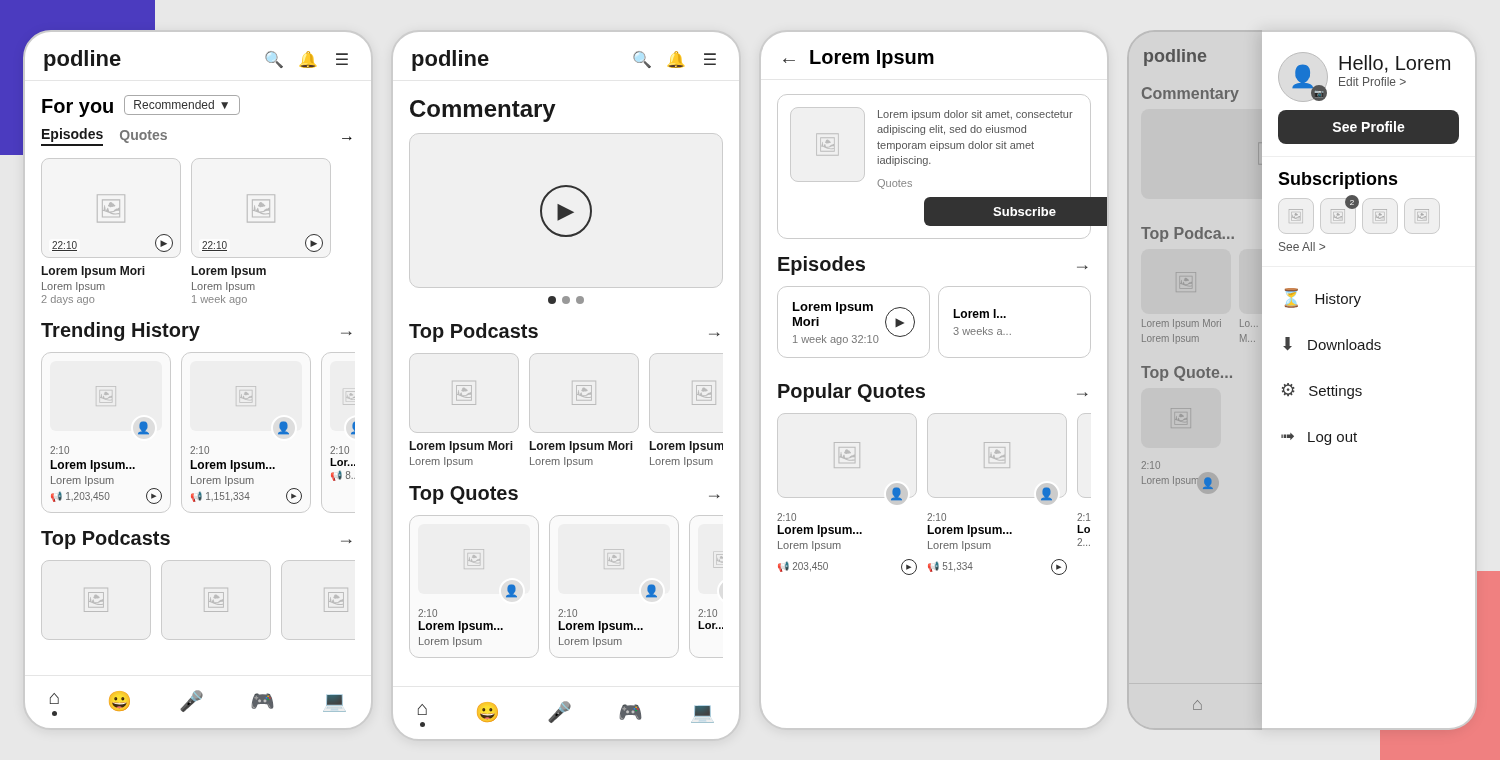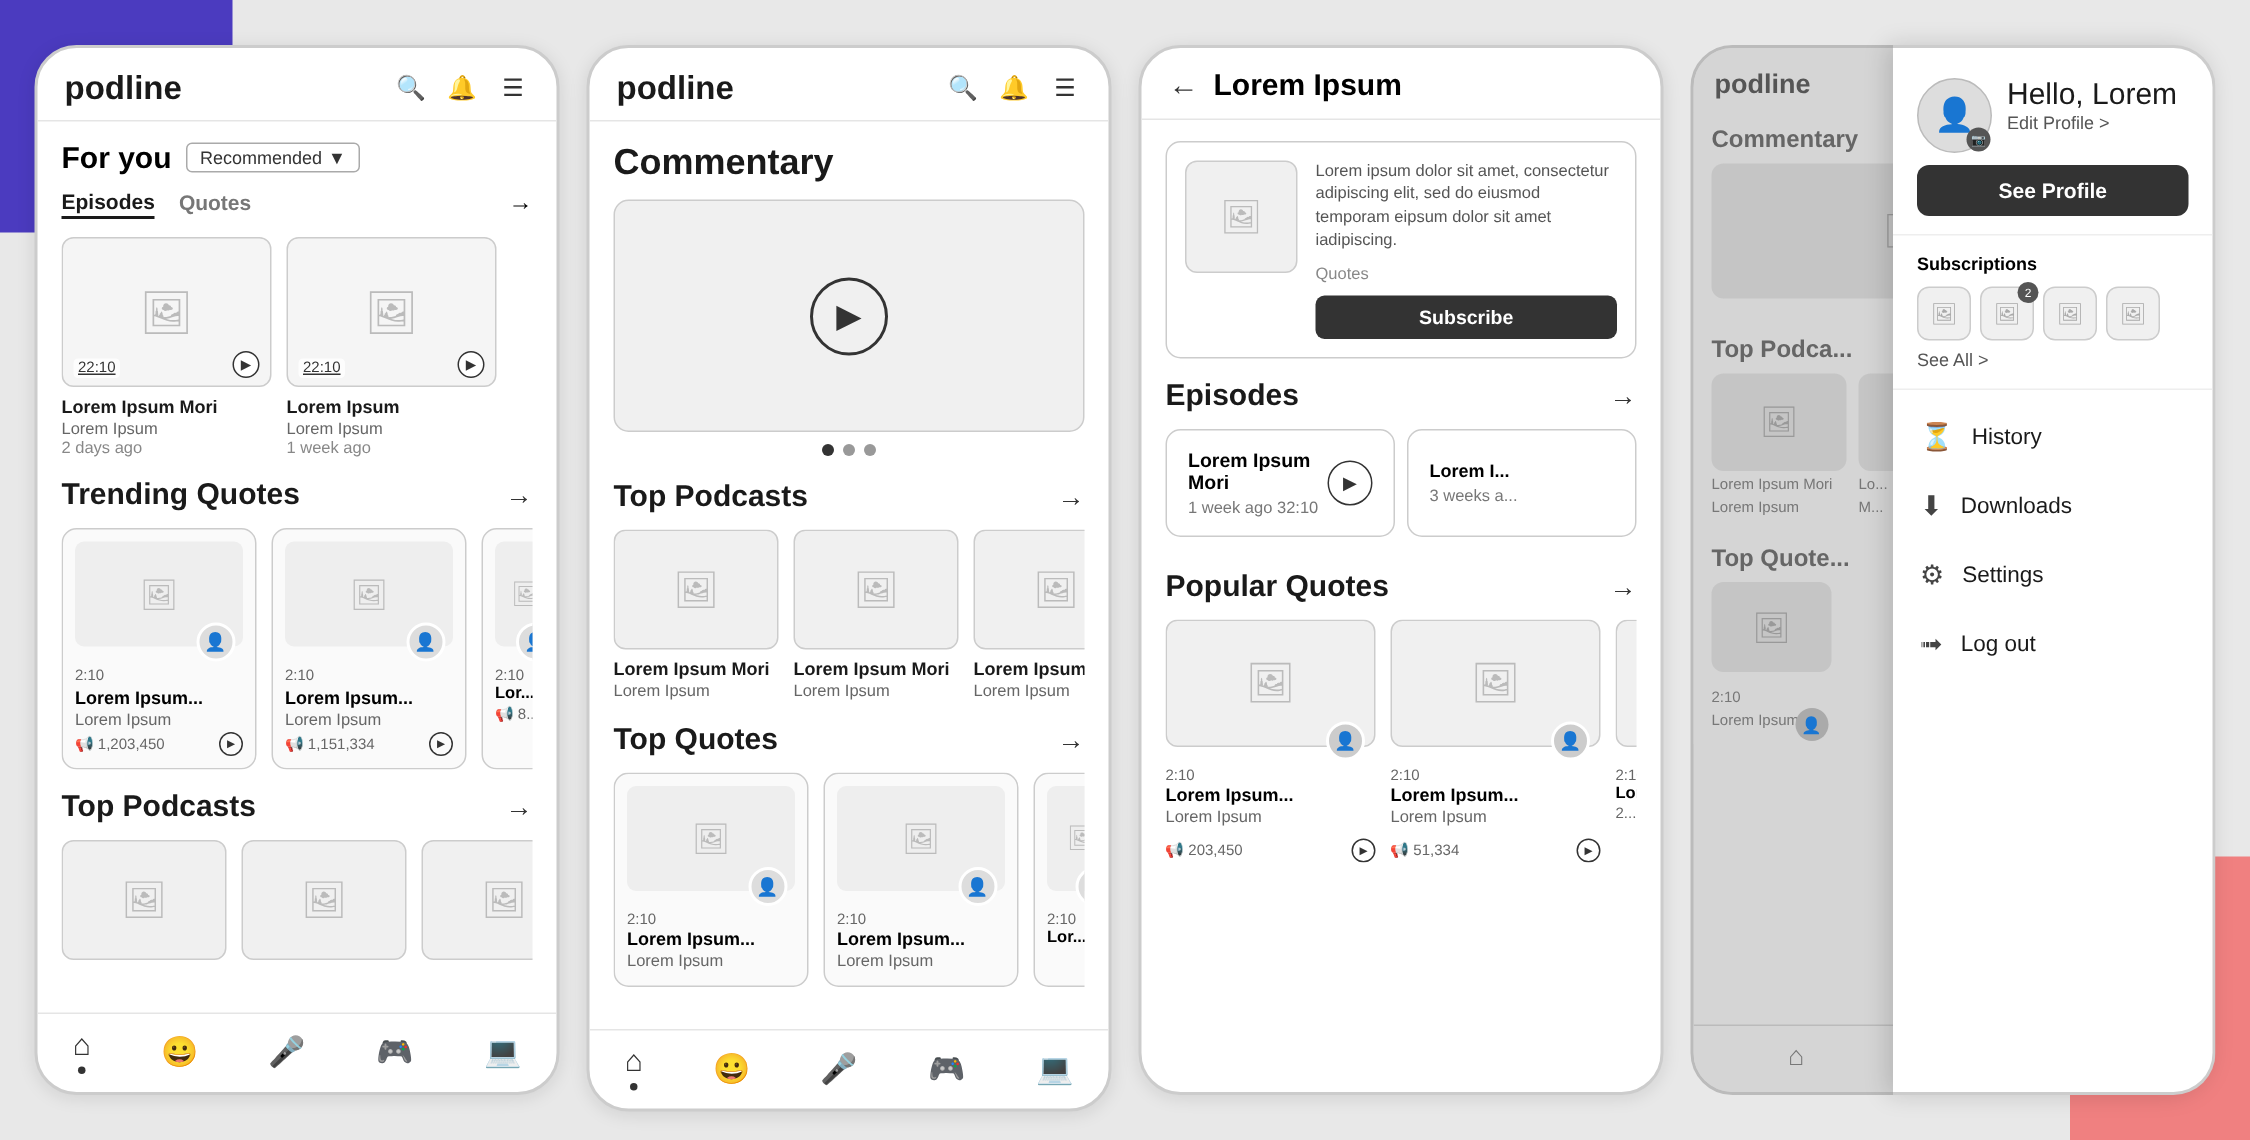--- a/index.html
+++ b/index.html
@@ -452,20 +452,21 @@
     .subscribe-btn {
       background: #333;
       color: #fff;
       border: none;
       border-radius: 6px;
       padding: 7px 18px;
       font-size: 13px;
       font-weight: 600;
       cursor: pointer;
       width: 100%;
+      margin-left: 47px;
     }
 
     .episode-list-item {
       border: 1.5px solid #ccc;
       border-radius: 10px;
       padding: 12px 14px;
       display: flex;
       align-items: center;
       justify-content: space-between;
       margin-bottom: 8px;
@@ -630,21 +631,21 @@
       padding: 9px;
       font-size: 14px;
       font-weight: 600;
       cursor: pointer;
     }
     .subscriptions-section {
       padding: 12px 16px;
       border-bottom: 1px solid #eee;
     }
     .subscriptions-title {
-      font-size: 12px;
+      font-size: 18px;
       font-weight: 600;
       margin-bottom: 8px;
     }
     .subs-icons-row {
       display: flex;
       gap: 6px;
       align-items: center;
       margin-bottom: 6px;
     }
     .sub-icon {
@@ -803,21 +804,21 @@
             <span class="thumb-time">22:10</span>
             <div class="thumb-play">▶</div>
           </div>
           <div class="card-title">Lorem Ipsum</div>
           <div class="card-sub">Lorem Ipsum</div>
           <div class="card-time">1 week ago</div>
         </div>
       </div>
 
       <div class="section-header">
-        <span class="section-title">Trending Quotes</span>
+        <span class="section-title">Trending History</span>
         <span class="section-arrow">→</span>
       </div>
       <div class="quotes-row">
         <div class="quote-card">
           <div class="quote-thumb">
             <span style="font-size:20px;color:#bbb;">🖼</span>
             <div class="quote-avatar">👤</div>
           </div>
           <div class="quote-time-row" style="margin-top:14px;">
             <span class="quote-time">2:10</span>

